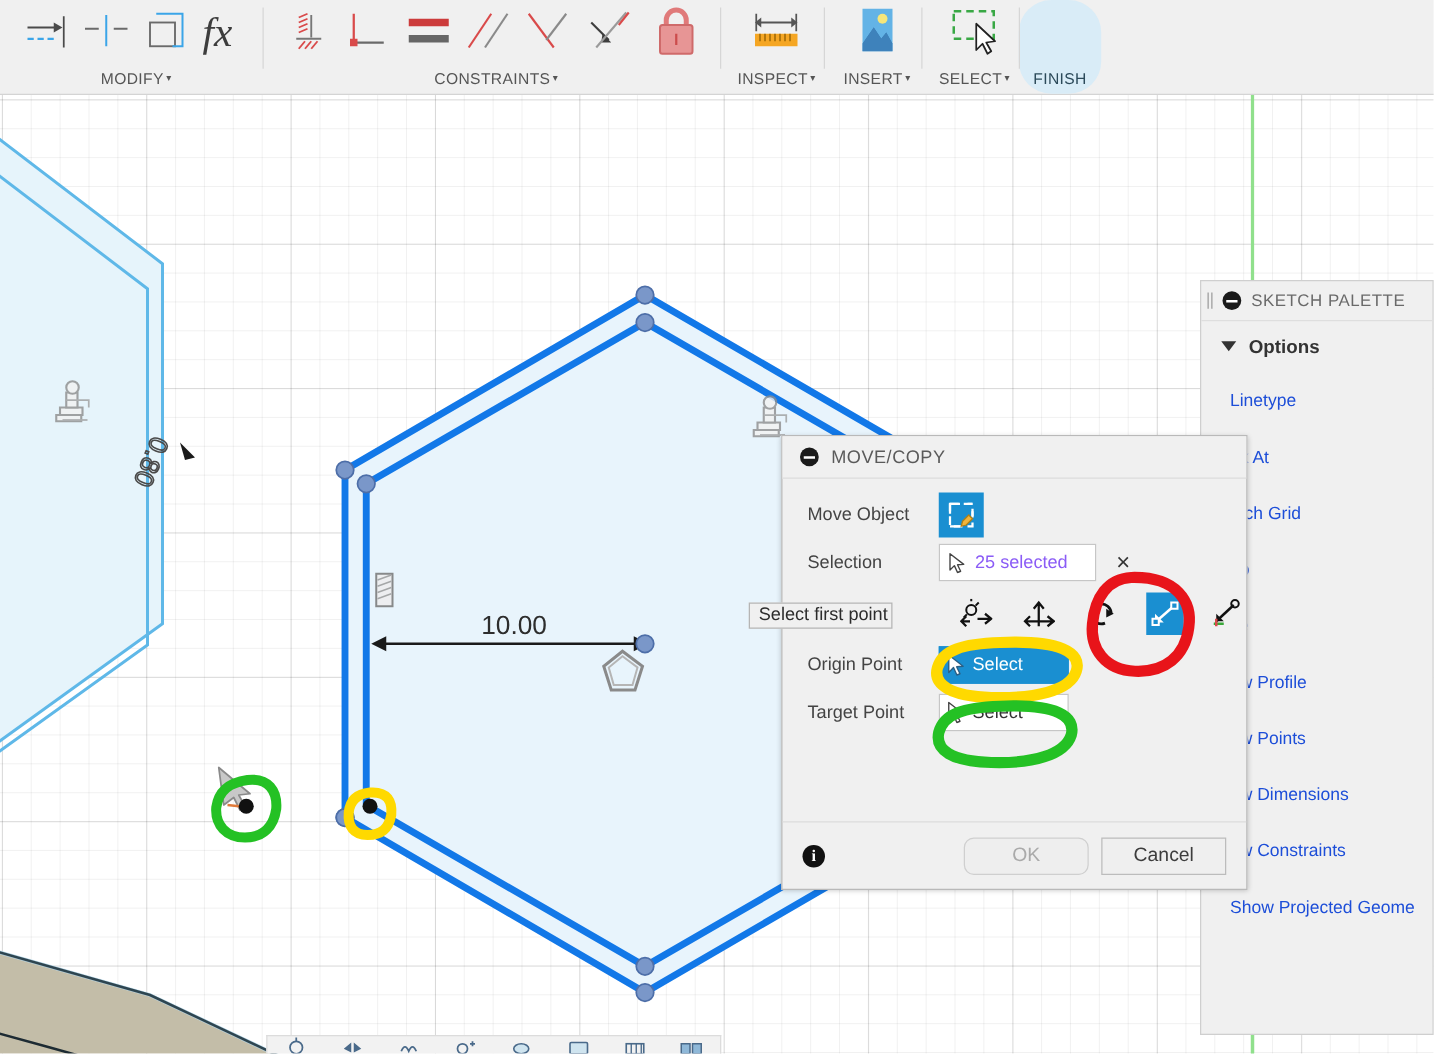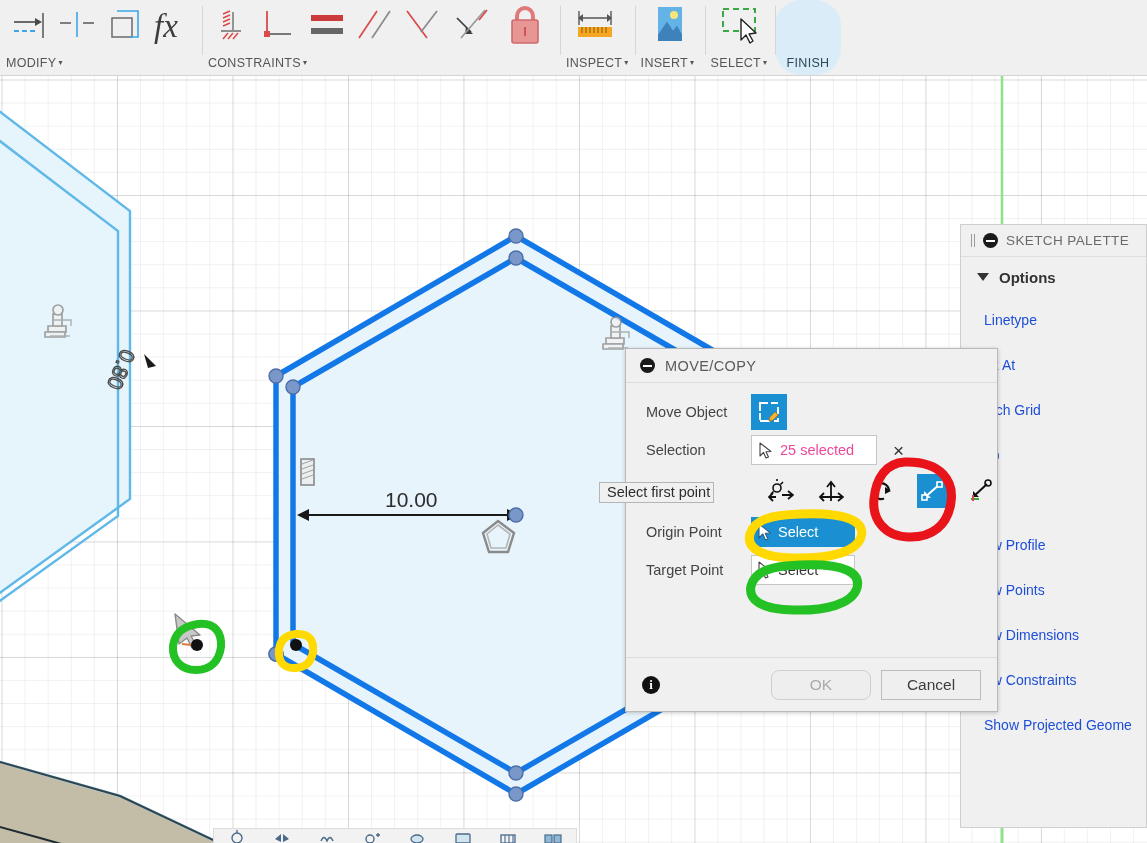--- a/index.html
+++ b/index.html
@@ -12,23 +12,23 @@
 
   
   #toolbar {
     position:absolute; left:0; top:0; width:1147px; height:76px;
     background:#f0f0f0;
     border-bottom:1px solid #d4d4d4;
     display:flex; align-items:stretch;
     z-index:60;
   }
   .tb-group {
-    display:flex; flex-direction:column; 
+    display:flex; flex-direction:column; align-items:center;
     justify-content:space-between;
-    padding:2px 6px 3px 6px;
+    padding:2px 6px 3px 14px;
     position:relative;
   }
   .tb-group + .tb-group::before{
     content:""; position:absolute; left:0; top:6px; bottom:20px; width:1px;
     background:#d6d6d6;
   }
   .tb-icons { display:flex; align-items:center; height:50px; gap:2px; }
   .tb-label {
     font-size:12.5px; color:#555; letter-spacing:.3px;
     padding-bottom:2px; white-space:nowrap;
@@ -89,21 +89,21 @@
     display:flex; align-items:center; height:38px; padding-left:20px;
   }
   .mc-lbl { width:105px; font-size:14.5px; color:#444; }
   .blue-icon-btn {
     width:36px; height:36px; background:#1a8fd1; display:flex;
     align-items:center; justify-content:center; cursor:pointer;
   }
   .sel-field {
     height:30px; min-width:126px; background:#fff; border:1px solid #c6c6c6;
     display:flex; align-items:center; gap:7px; padding:0 11px 0 7px;
-    font-size:14.5px; color:#ec4899; cursor:pointer;
+    font-size:14.5px; color:#8b5cf6; cursor:pointer;
   }
   .x-clear {
     margin-left:16px; font-size:19px; color:#333; cursor:pointer;
     font-family:"Liberation Sans",sans-serif; line-height:1;
   }
   .mc-types {
     display:flex; align-items:center; gap:20px;
     padding-left:140px; height:44px;
   }
   .mtype { width:34px; height:34px; display:flex; align-items:center; justify-content:center; cursor:pointer;}
@@ -146,21 +146,21 @@
   }
 
   
   #palette {
     position:absolute; left:960px; top:224px; width:187px; height:604px;
     background:#f0f0f0; border:1px solid #cfcfcf;
     z-index:30; overflow:hidden;
     font-size:14.5px;
   }
   #pal-title {
-    height:32px; display:flex; align-items:center; gap:8px; padding-left:10px;
+    height:32px; display:flex; align-items:center; gap:8px; padding-left:5px;
     border-bottom:1px solid #dedede;
   }
   #pal-grip { width:4px; height:13px; border-left:1px solid #9b9b9b; border-right:1px solid #9b9b9b; }
   #pal-title-text { color:#6a6a6a; font-size:13.5px; letter-spacing:.4px; }
   #pal-options {
     height:40px; display:flex; align-items:center; gap:10px; padding-left:16px;
     font-weight:bold; color:#333; font-size:15px;
   }
   .tri-down { width:0;height:0;border-left:6px solid transparent;border-right:6px solid transparent;border-top:8px solid #333; }
   .pal-item {

